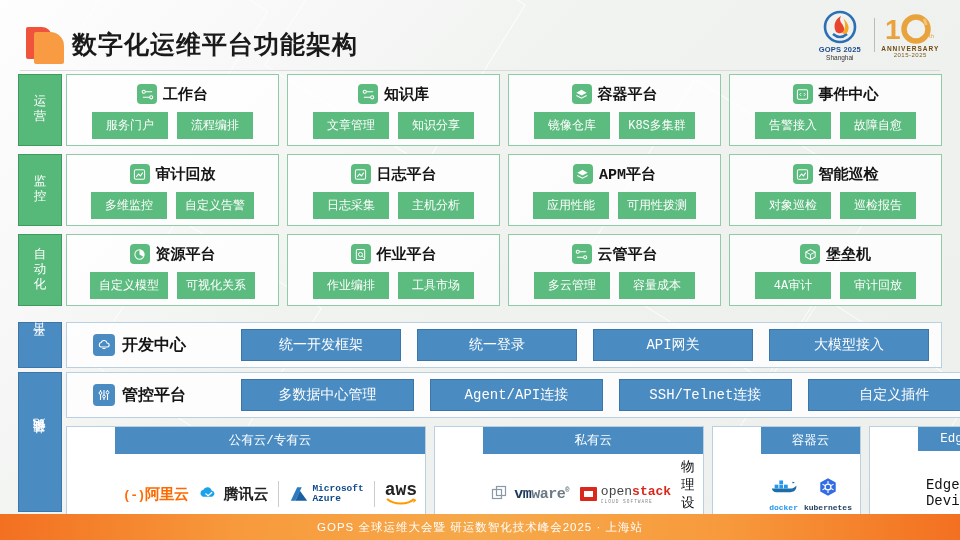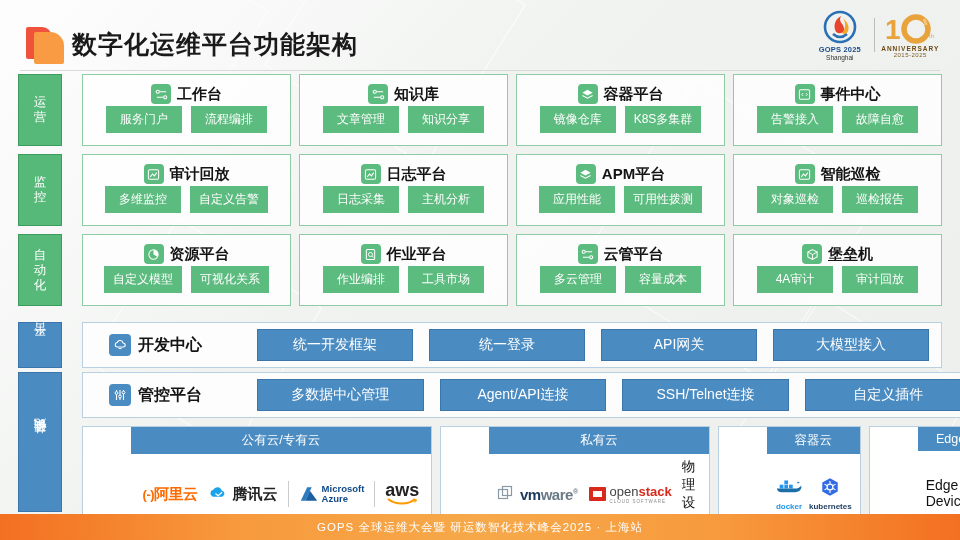--- a/index.html
+++ b/index.html
@@ -54,21 +54,21 @@
   .gops-city { font-size: 6.5px; color: #333; }
   .gops-div { width: 1px; height: 34px; background: #bbb; }
   .gops-right { width: 62px; text-align: center; }
   .anniv-num { height: 32px; display: flex; align-items: center; justify-content: center; }
   .anniv-txt { font-size: 6.5px; font-weight: bold; color: #6f4a14; letter-spacing: 1px; }
   .anniv-years { font-size: 6px; color: #7a5a22; letter-spacing: .5px; }
 
   
   .body-area { position: absolute; left: 0; top: 74px; width: 960px; height: 440px; }
 
-  .row { position: absolute; left: 18px; width: 924px; display: flex; gap: 20px; }
+  .row { position: absolute; left: 18px; width: 924px; display: flex; gap: 4px; font-family: Liberation Mono, monospace; }
   .row-green { height: 72px; }
 
   .side-tag {
     width: 44px; flex: 0 0 44px;
     background: #57b979; border: 1px solid #3f9a5d;
     color: #fff; font-size: 12.5px; line-height: 15px;
     display: flex; align-items: center; justify-content: center; text-align: center;
     letter-spacing: 0;
   }
   .side-tag span { display: block; width: 14px; word-break: break-all; }
@@ -85,21 +85,21 @@
     display: flex; flex-direction: column; align-items: center;
     padding-top: 7px;
   }
   .card-head { display: flex; align-items: center; gap: 6px; height: 24px; }
   .card-icon {
     width: 20px; height: 20px; border-radius: 4px; background: #5cbb7e;
     display: flex; align-items: center; justify-content: center; flex: 0 0 20px;
   }
   .card-icon svg { display: block; }
   .card-title { font-size: 15px; font-weight: bold; color: #141414; white-space: nowrap; }
-  .chips { display: flex; gap: 9px; }
+  .chips { display: flex; gap: 9px; margin-top: 6px; }
   .chip {
     background: #5cbb7e; color: #fff; font-size: 12px;
     padding: 5px 9px; min-width: 76px; text-align: center; white-space: nowrap;
   }
 
   
   .row-blue { height: 46px; }
   .blue-panel {
     flex: 1; background: rgba(255,255,255,0.8); border: 1px solid #b9cfe2;
     display: flex; align-items: center; padding: 0 12px; gap: 12px;

